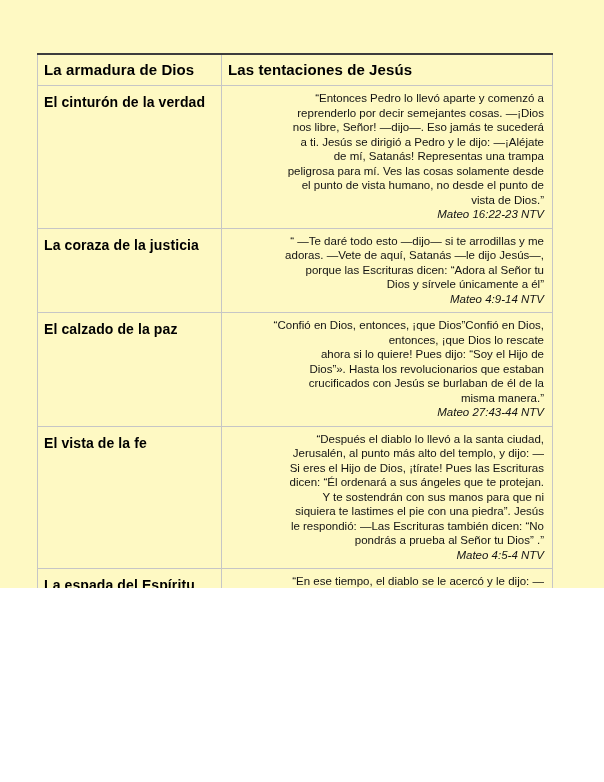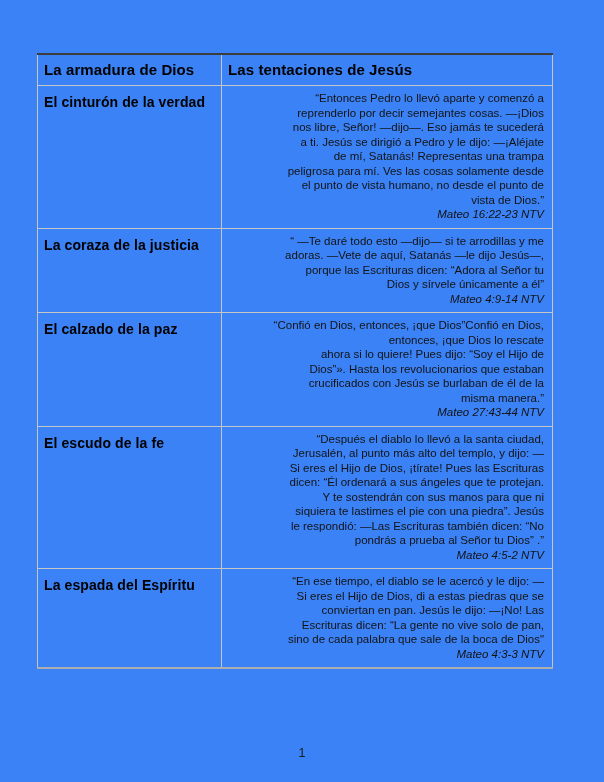--- a/index.html
+++ b/index.html
@@ -3,22 +3,22 @@
 <meta charset="utf-8">
 <style>
   html, body {
     margin: 0;
     padding: 0;
     background: #ffffff;
   }
   .page {
     position: relative;
     width: 604px;
-    height: 782px;
-    background: #3b82f6;
+    height: 588px;
+    background: #fef9c3;
     font-family: "Liberation Sans", "DejaVu Sans", sans-serif;
     color: #000000;
     overflow: hidden;
   }
   table.armor-table {
     position: absolute;
     left: 37px;
     top: 53px;
     width: 515px;
     border-collapse: collapse;
@@ -123,31 +123,31 @@
           <div class="quote-text">“Confió en Dios, entonces, ¡que Dios”Confió en Dios,
 entonces, ¡que Dios lo rescate
 ahora si lo quiere! Pues dijo: “Soy el Hijo de
 Dios”». Hasta los revolucionarios que estaban
 crucificados con Jesús se burlaban de él de la
 misma manera.”</div>
           <div class="quote-ref">Mateo 27:43-44 NTV</div>
         </td>
       </tr>
       <tr>
-        <td class="armor-cell">El escudo de la fe</td>
+        <td class="armor-cell">El vista de la fe</td>
         <td class="quote-cell">
           <div class="quote-text">“Después el diablo lo llevó a la santa ciudad,
 Jerusalén, al punto más alto del templo, y dijo: —
 Si eres el Hijo de Dios, ¡tírate! Pues las Escrituras
 dicen: “Él ordenará a sus ángeles que te protejan.
 Y te sostendrán con sus manos para que ni
 siquiera te lastimes el pie con una piedra”. Jesús
 le respondió: —Las Escrituras también dicen: “No
 pondrás a prueba al Señor tu Dios” .”</div>
-          <div class="quote-ref">Mateo 4:5-2 NTV</div>
+          <div class="quote-ref">Mateo 4:5-4 NTV</div>
         </td>
       </tr>
       <tr>
         <td class="armor-cell">La espada del Espíritu</td>
         <td class="quote-cell">
           <div class="quote-text">“En ese tiempo, el diablo se le acercó y le dijo: —
 Si eres el Hijo de Dios, di a estas piedras que se
 conviertan en pan. Jesús le dijo: —¡No! Las
 Escrituras dicen: “La gente no vive solo de pan,
 sino de cada palabra que sale de la boca de Dios"</div>

